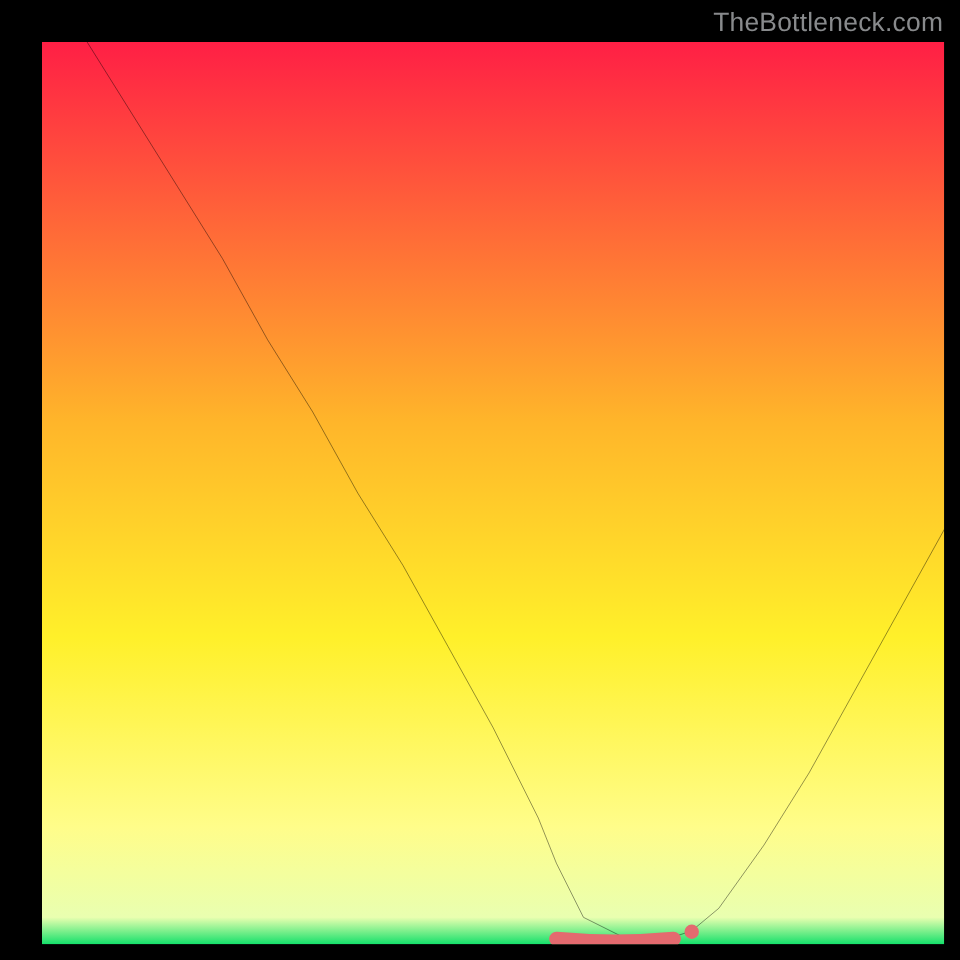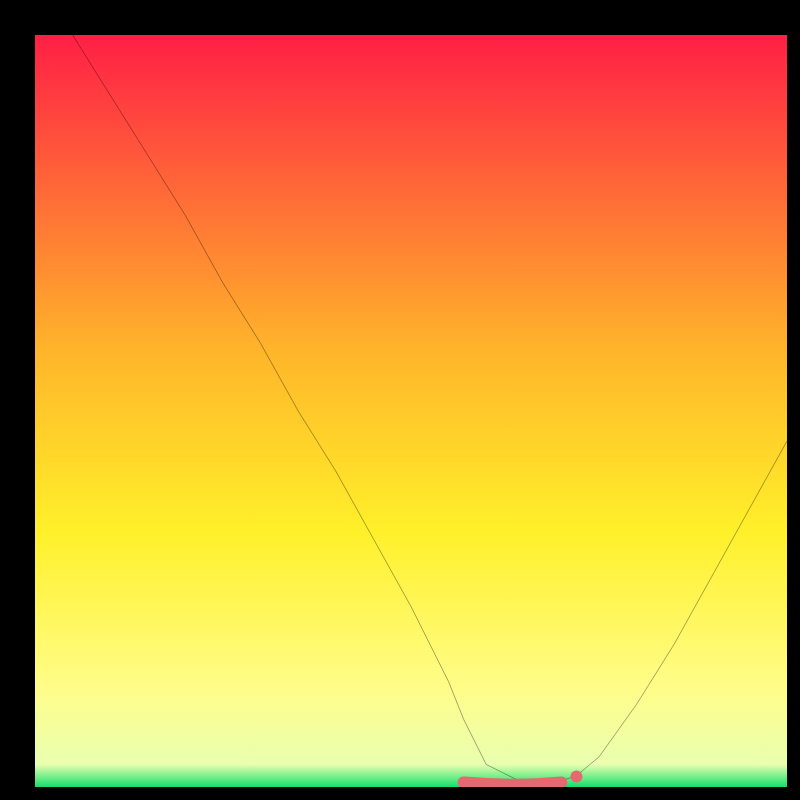--- a/index.html
+++ b/index.html
@@ -70,13 +70,14 @@
       <rect x="0" y="0" width="100" height="100" fill="url(#bg)"></rect>
     </svg>
 
     <svg class="curve" viewBox="0 0 100 100" preserveAspectRatio="none">
       <path id="curve-path" d="M0.00 -8.00 L5.00 0.00 L10.00 8.00 L15.00 16.00 L20.00 24.00 L25.00 33.00 L30.00 41.00 L35.00 50.00 L40.00 58.00 L45.00 67.00 L50.00 76.00 L55.00 86.00 L57.00 91.00 L60.00 97.00 L65.00 99.50 L69.00 99.50 L72.00 98.50 L75.00 96.00 L80.00 89.00 L85.00 81.00 L90.00 72.00 L95.00 63.00 L100.00 54.00 " fill="none" stroke="#000000" stroke-width="0.35" vector-effect="non-scaling-stroke" stroke-linecap="round" stroke-linejoin="round"></path>
       <path id="marker-band" d="M 57.00 99.40 Q 63.50 100.00 70.00 99.40" fill="none" stroke="#e46a6f" stroke-width="1.6" stroke-linecap="round"></path>
       <circle id="marker-dot" cx="72.00" cy="98.60" r="0.8" fill="#e46a6f"></circle>
     </svg>
 
   </div>
+  <div class="watermark">TheBottleneck.com</div>
 </div>
 
 </body></html>

